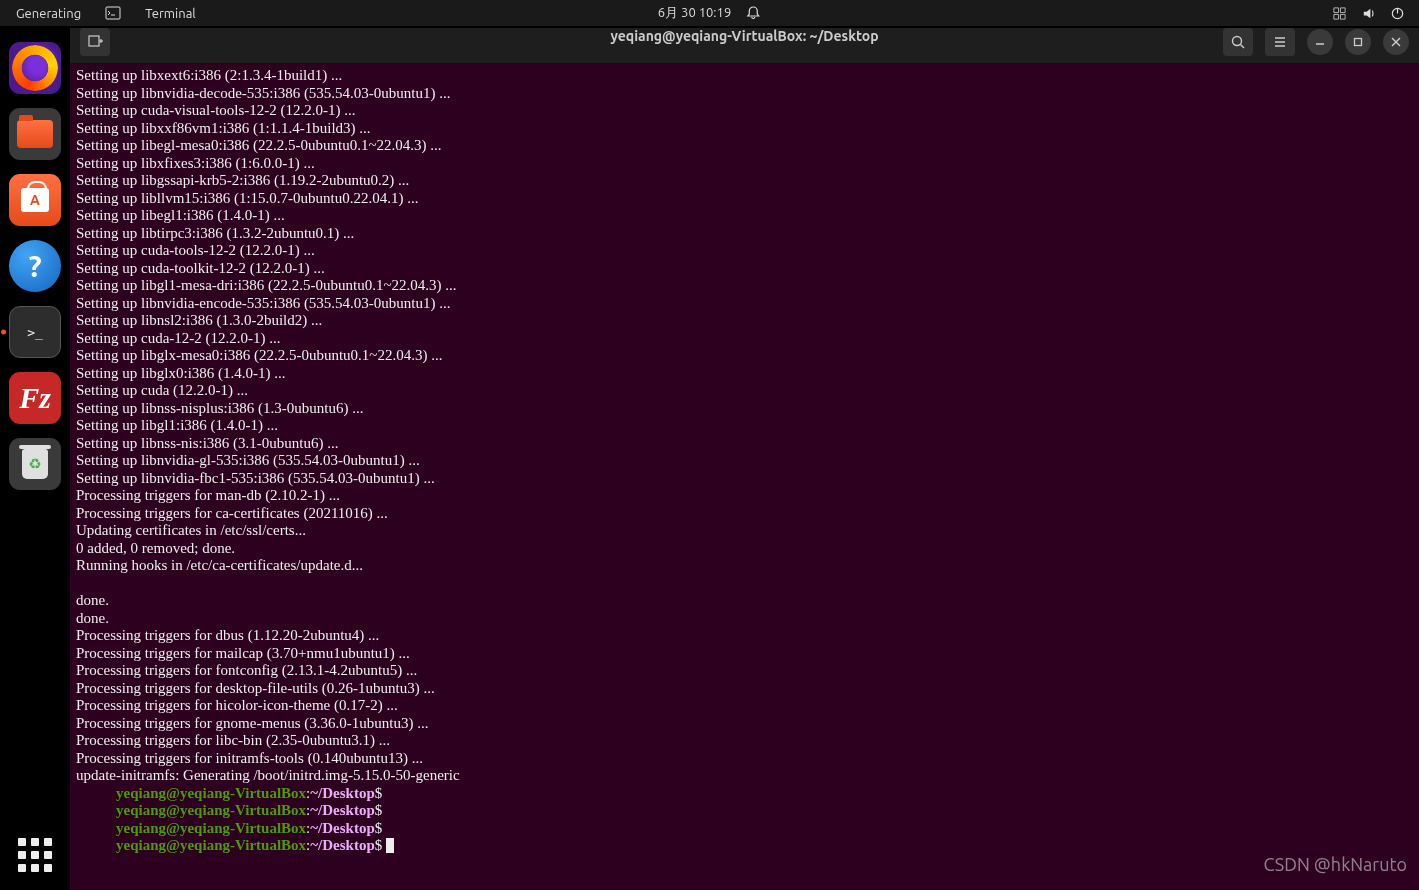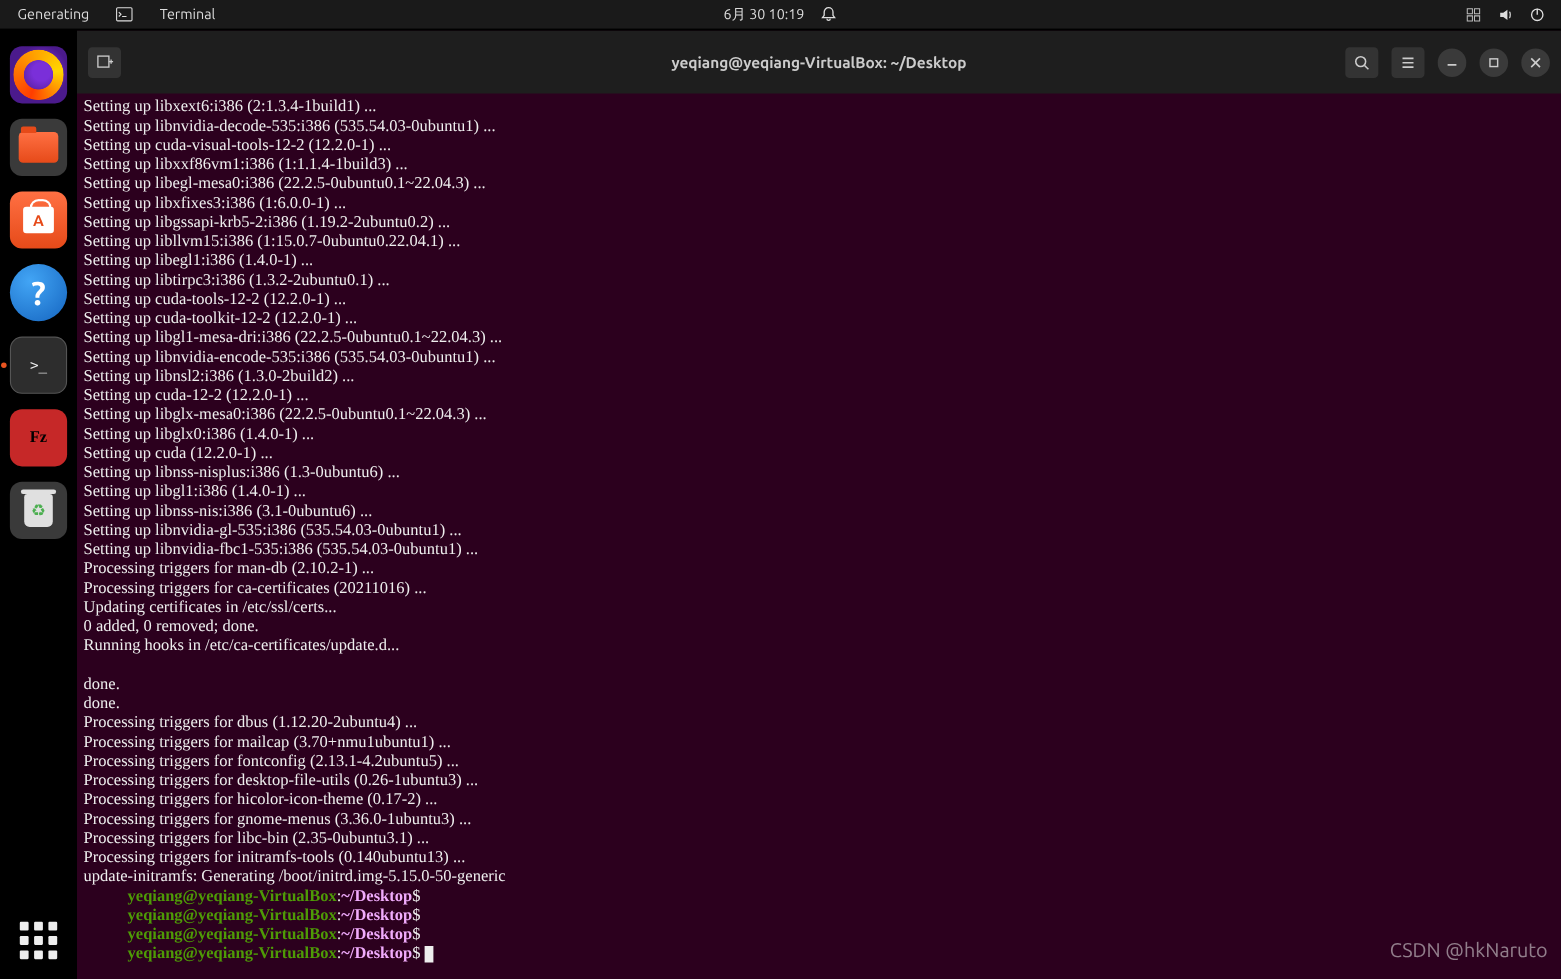--- a/index.html
+++ b/index.html
@@ -25,31 +25,31 @@
   .files .folder::before { content:""; position:absolute; top:-5px; left:2px; width:14px; height:6px; border-radius:2px 2px 0 0; background:#e64a19; }
   .software { background:linear-gradient(#ff7043,#e64a19); }
   .software .bag { width:28px; height:24px; background:#fff; border-radius:3px; position:relative; }
   .software .bag::before { content:""; position:absolute; top:-7px; left:6px; width:16px; height:8px; border:2px solid #fff; border-bottom:none; border-radius:8px 8px 0 0; }
   .software .bag::after { content:"A"; position:absolute; inset:0; display:flex; align-items:center; justify-content:center; color:#e64a19; font-weight:bold; font-size:14px; }
   .help { background:radial-gradient(circle at 35% 30%, #42a5f5, #1565c0); border-radius:50%; }
   .help .q { color:#fff; font-size:30px; font-weight:bold; }
   .terminal-icon { background:#2d2d2d; border:1px solid #555; }
   .terminal-icon .ti { color:#eee; font-family:monospace; font-size:13px; }
   .filezilla { background:#c62828; }
-  .filezilla .fz { color:#000000; font-size:15px; font-weight:bold; font-family:serif; }
+  .filezilla .fz { color:#ffffff; font-size:30px; font-weight:bold; font-style:italic; font-family:serif; }
   .trash { background:#3a3a3a; }
   .trash .tr { width:26px; height:30px; background:#e0e0e0; border-radius:3px 3px 5px 5px; position:relative; }
   .trash .tr::before { content:""; position:absolute; top:-4px; left:-3px; right:-3px; height:4px; background:#e0e0e0; border-radius:2px; }
   .trash .tr::after { content:"♻"; position:absolute; inset:0; display:flex; align-items:center; justify-content:center; color:#4caf50; font-size:15px; }
   .apps-grid { position:absolute; bottom:18px; left:50%; transform:translateX(-50%); display:grid; grid-template-columns:repeat(3,8px); grid-template-rows:repeat(3,8px); gap:5px; }
   .apps-grid span { width:8px; height:8px; background:#eee; border-radius:1px; }
 
   
   .termwin { position:absolute; top:28px; left:70px; right:0; bottom:0; background:#2c001e; display:flex; flex-direction:column; }
-  .titlebar { height:57px; background:#1e1e1e; display:flex; align-items:center; color:#ddd; font-size:14px; position:relative; }
+  .titlebar { height:35px; background:#1e1e1e; display:flex; align-items:flex-start; color:#ddd; font-size:14px; position:relative; }
   .titlebar .newtab { margin-left:10px; width:30px; height:28px; border-radius:4px; background:#333; display:flex; align-items:center; justify-content:center; }
   .titlebar .title { position:absolute; left:50%; transform:translateX(-50%); font-weight:bold; color:#ccc; }
   .titlebar .tb-btns { margin-left:auto; display:flex; align-items:center; gap:12px; padding-right:10px; }
   .tb-btn { width:30px; height:28px; border-radius:4px; background:#333; display:flex; align-items:center; justify-content:center; }
   .win-btn { width:26px; height:26px; border-radius:50%; background:#3a3a3a; display:flex; align-items:center; justify-content:center; color:#ccc; font-size:12px; }
 
   .term-body { flex:1; padding:4px 6px 6px 6px; overflow:hidden; font-family:Liberation Serif, serif; font-size:15px; line-height:17.5px; color:#eee; white-space:pre; }
   .prompt-user { color:#4e9a06; font-weight:bold;margin-left:40px; }
   .prompt-path { color:#f0abfc; font-weight:bold; }
   .cursor { display:inline-block; width:8px; height:15px; background:#eee; vertical-align:text-bottom; }

